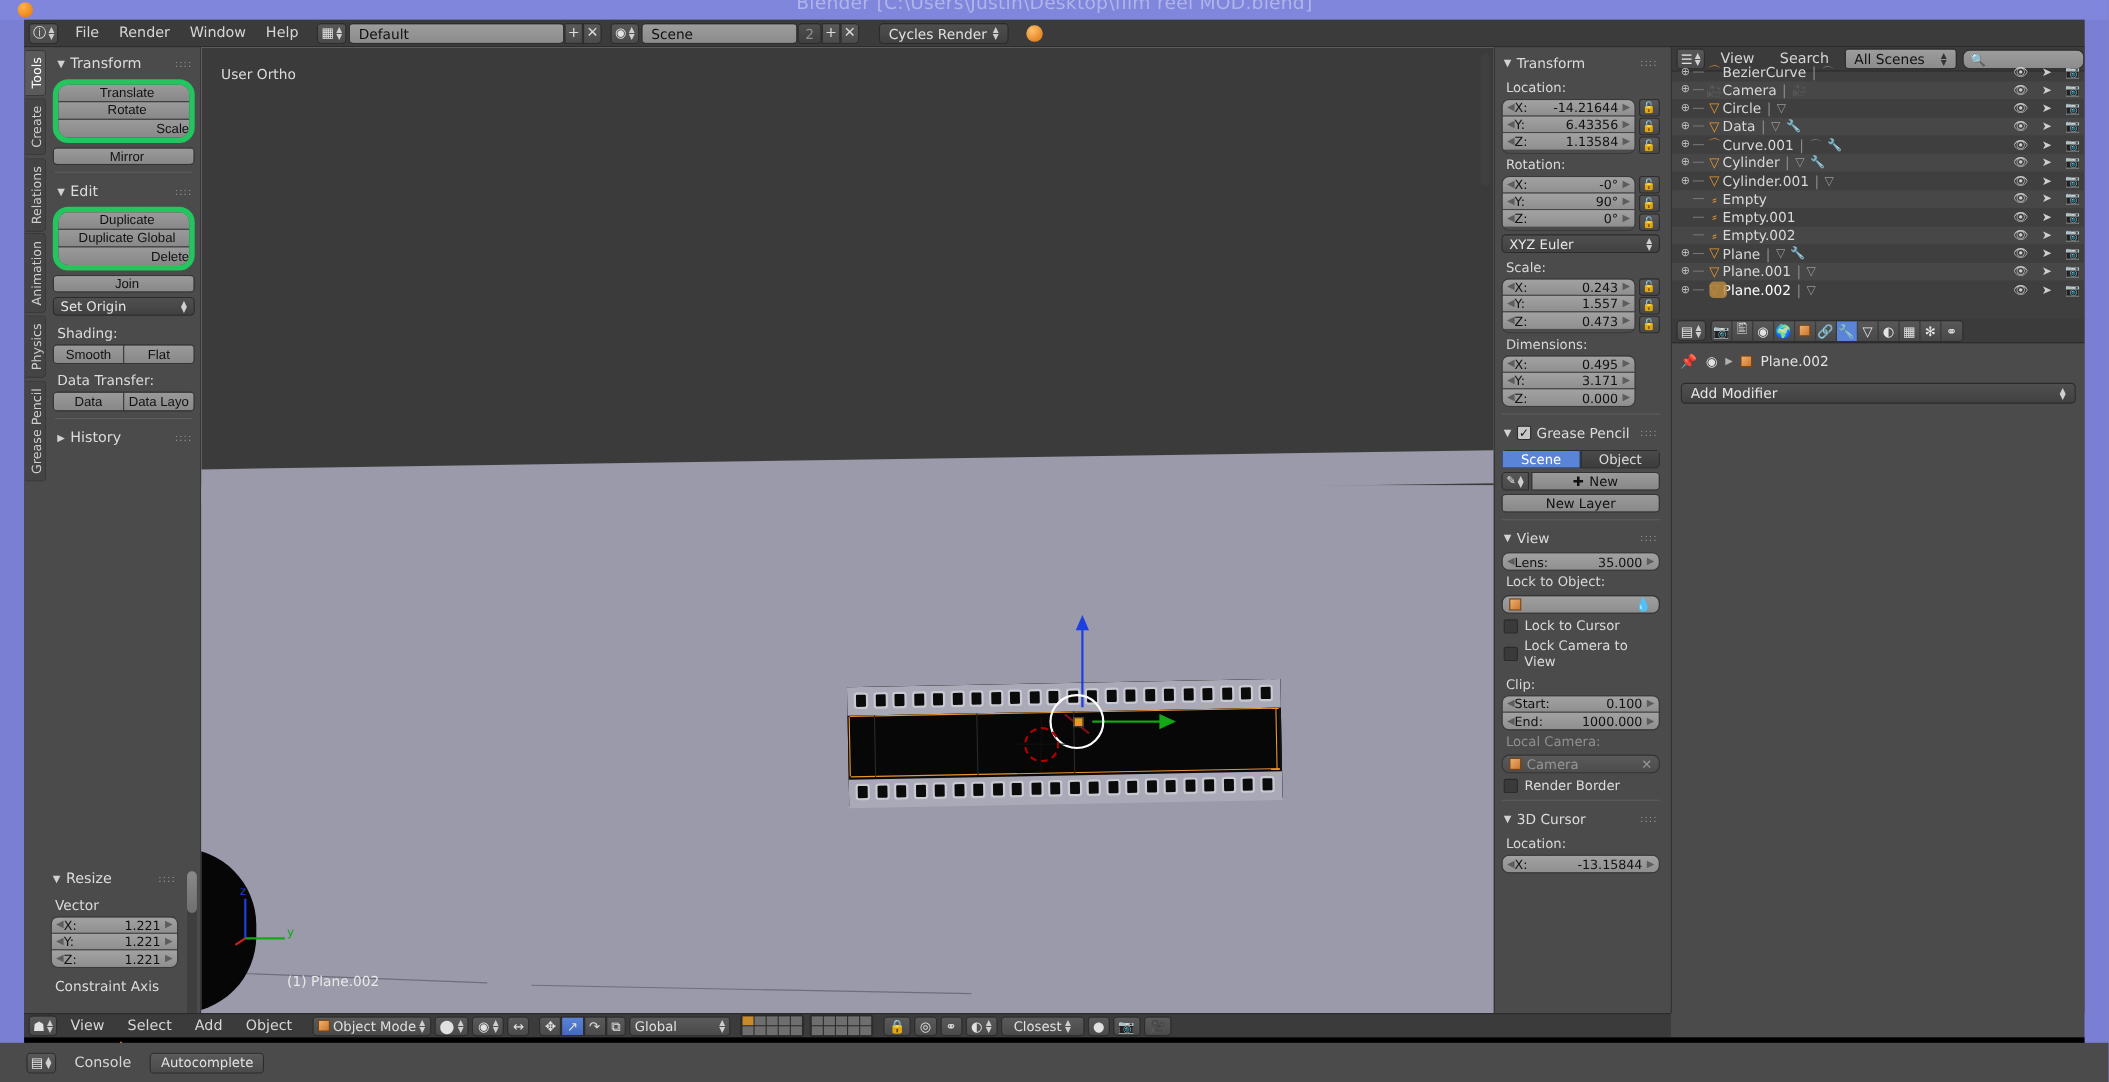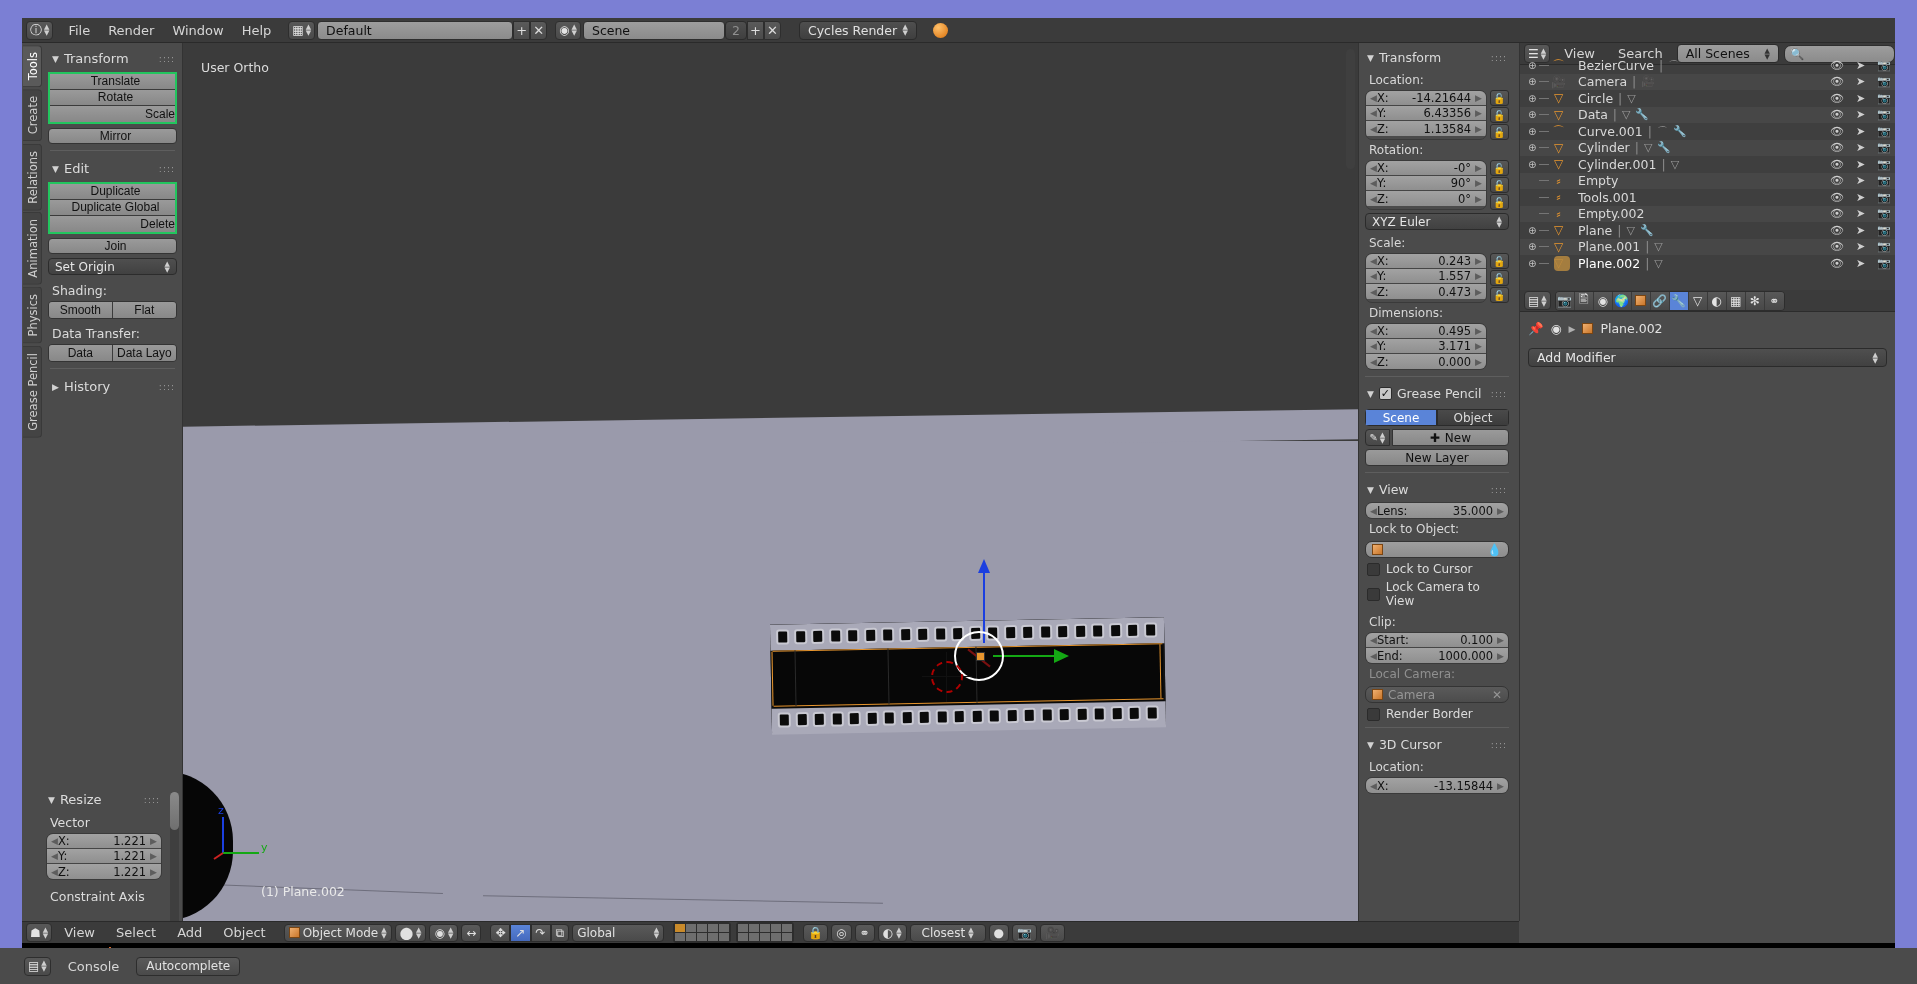--- a/index.html
+++ b/index.html
@@ -90,21 +90,21 @@
     font-size:13px; color:#dcdcdc; padding:4px 2px 6px 4px;
   }
   .tri { font-size:9px; color:#d2d2d2; }
   .grip { margin-left:auto; color:#9a9a9a; font-size:9px; letter-spacing:1px; }
   .tbtn {
     display:block; width:100%; height:16px; line-height:15px;
     background:linear-gradient(#9a9a9a,#888888);
     border:1px solid #343434; color:#111;
     font-size:12px; padding-left:6px; margin:0;
   }
-  .tgrp { border-radius:0; overflow:hidden; border:2px solid #22c55e; margin-bottom:4px; }
+  .tgrp { border-radius:14px; overflow:hidden; border:5px solid #22c55e; margin-bottom:4px; }
   .tgrp .tbtn { border:none; border-bottom:1px solid #3b3b3b; }
   .tgrp .tbtn:last-child { border-bottom:none;text-align:right; }
   .tbtn.single { border-radius:4px; margin-bottom:4px; }
   .tdrop {
     display:flex; align-items:center; width:100%; height:17px;
     background:linear-gradient(#4f4f4f,#414141); border:1px solid #2c2c2c;
     border-radius:4px; color:#e6e6e6; font-size:12px; padding:0 6px; margin-bottom:5px;
   }
   .tlabel { font-size:12.5px; color:#dcdcdc; padding:3px 2px 3px 4px; }
   .tpair { display:flex; border:1px solid #343434; border-radius:4px; overflow:hidden; margin-bottom:4px; }
@@ -327,21 +327,21 @@
   .ol-rows { position:relative; }
   .ol-row {
     display:flex; align-items:center; height:16.5px; font-size:12.5px; color:#d8d8d8;
     padding-left:8px; position:relative;
   }
   .ol-row.alt { background:#474747; }
   .ol-row.sel .olname { color:#fff; }
   .plus { width:11px; color:#bdbdbd; font-size:10px; }
   .dash { width:10px; border-top:1px solid #757575; height:1px; margin-right:2px; }
   .oicon { width:15px; text-align:center; color:#e8962e; font-size:12px; }
-  .olname { margin-left:12px; white-space:nowrap; }
+  .olname { margin-left:0; white-space:nowrap; }
   .olbar { color:#8b8b8b; margin:0 5px; }
   .ol-right { position:absolute; right:4px; top:0; height:100%; display:flex; align-items:center; gap:12px; }
   .selpill {
     position:absolute; left:34px; top:1px; width:16px; height:15px;
     background:#b6883f; border-radius:4px; opacity:.85;
   }
 
   
   .propeditor {
     position:absolute; left:1497px; top:272px; width:376px; height:631px;
@@ -364,20 +364,24 @@
     margin:12px 8px 0 8px; height:19px;
     background:linear-gradient(#4f4f4f,#414141); border:1px solid #2b2b2b;
     border-radius:4px; color:#e6e6e6; font-size:12.5px; padding:0 8px;
   }
 </style>
 </head>
 <body>
 
 <div id="app">
 
+  <div class="osbar">
+    <span class="osicon"></span>
+    <span class="t">Blender  [C:\Users\Justin\Desktop\film reel MOD.blend]</span>
+  </div>
 
   <div class="blender">
 
     <div class="topbar">
       <div class="iconbtn" style="margin-right:6px;">
         <span class="glyph">ⓘ</span>
         <span class="spin">▲<br>▼</span>
       </div>
       <div class="menuitem">File</div>
       <div class="menuitem">Render</div>
@@ -1051,21 +1055,21 @@
             <div class="ol-right">
               <span style="font-size: 11px; color: rgb(207, 207, 207);">👁</span>
               <span style="font-size: 11px; color: rgb(207, 207, 207);">➤</span>
               <span style="font-size: 11px; color: rgb(207, 207, 207);">📷</span>
             </div>
           </div>
           <div class="ol-row">
             <span class="plus"></span>
             <span class="dash"></span>
             <span class="oicon">⸗</span>
-            <span class="olname">Tools.001</span>
+            <span class="olname">Empty.001</span>
             <div class="ol-right">
               <span style="font-size: 11px; color: rgb(207, 207, 207);">👁</span>
               <span style="font-size: 11px; color: rgb(207, 207, 207);">➤</span>
               <span style="font-size: 11px; color: rgb(207, 207, 207);">📷</span>
             </div>
           </div>
           <div class="ol-row alt">
             <span class="plus"></span>
             <span class="dash"></span>
             <span class="oicon">⸗</span>

